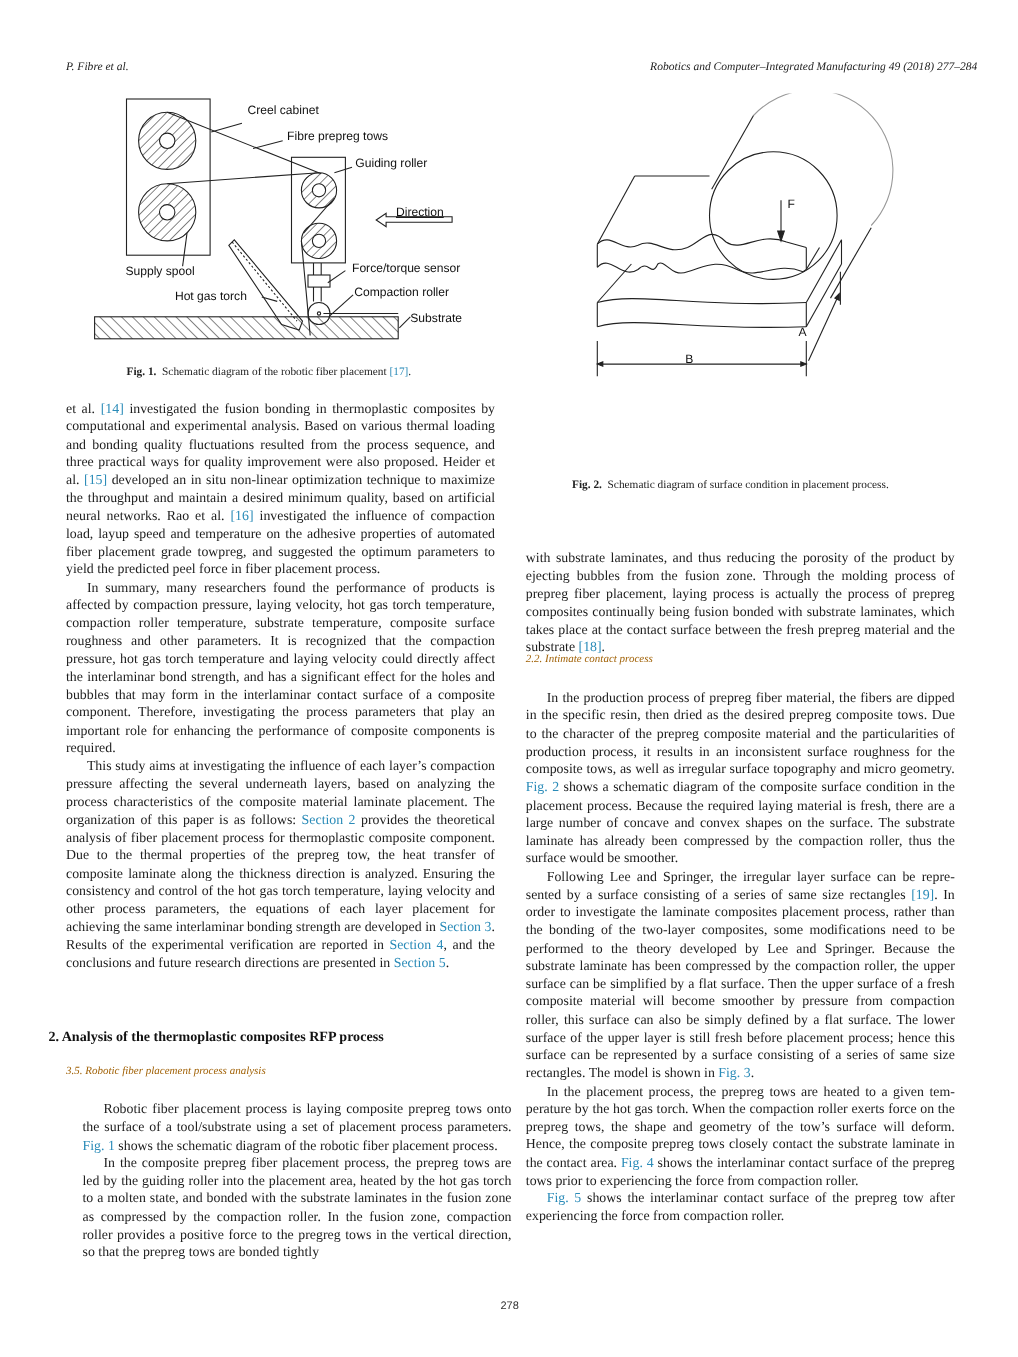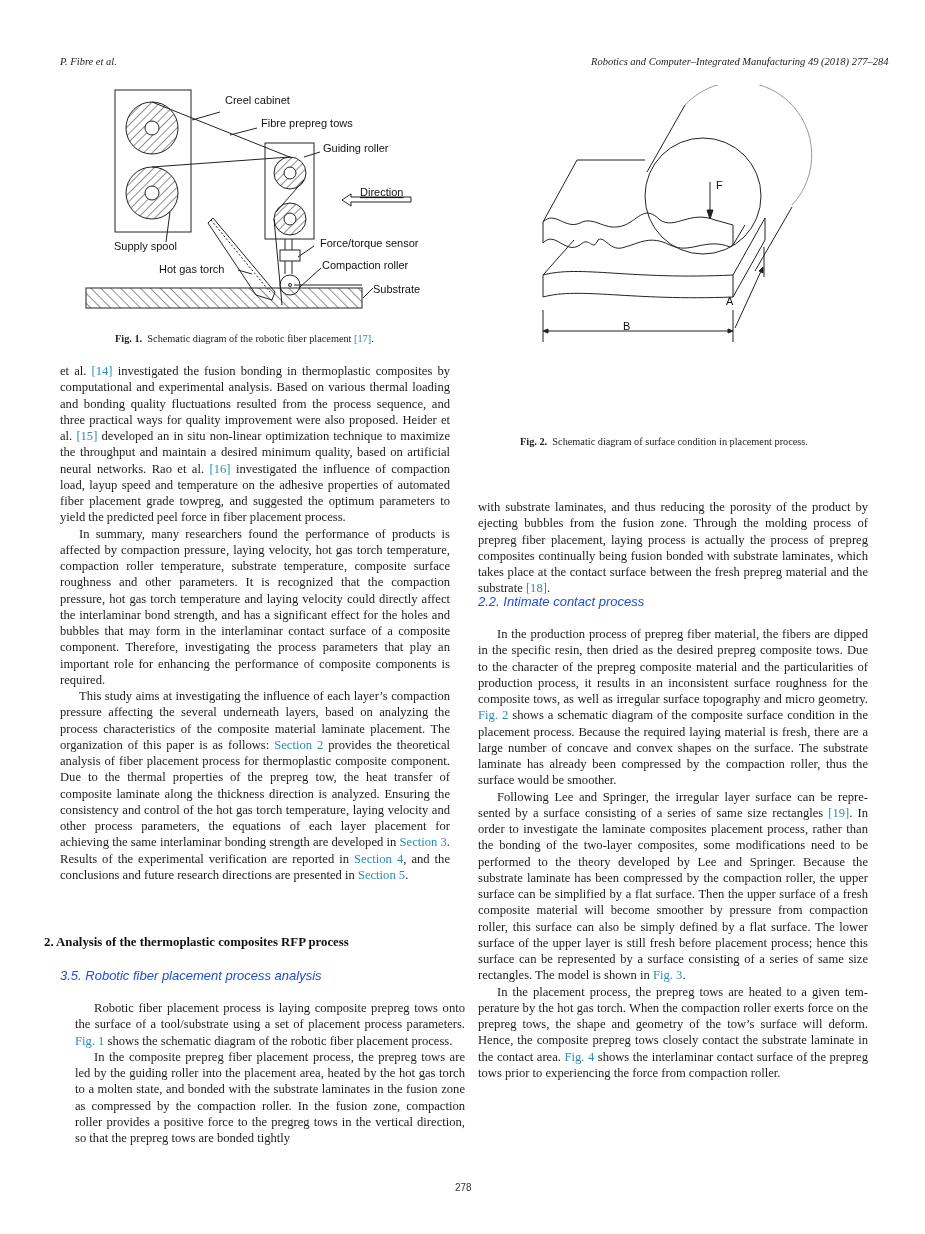--- a/index.html
+++ b/index.html
@@ -8,21 +8,21 @@
   .header-right { position: absolute; left: 574px; top: 56px; font-family: "Liberation Serif", serif; font-style: italic; font-size: 10.5px; color: #222; margin-left: 17px; }
   .fig { position: absolute; }
   .fig svg { display: block; }
   .caption { position: absolute; font-family: "Liberation Serif", serif; font-size: 10.3px; color: #222; white-space: nowrap; }
   .caption b { font-weight: bold; }
   .link { color: #2a8bb8; }
   .col { position: absolute; width: 390px; font-family: "Liberation Serif", serif; font-size: 12.6px; line-height: 16.25px; text-align: justify; color: #1c1c1c; }
   .col p { margin: 0; text-indent: 19px; hyphens: manual; }
   .col p.noindent { text-indent: 0; }
   .h2 { position: absolute; font-family: "Liberation Serif", serif; font-weight: bold; font-size: 12.8px; color: #111; }
-  .h3 { position: absolute; font-family: Liberation Sans, sans-serif; font-style: italic; font-size: 13px; color: #1d4ed8; }
+  .h3 { position: absolute; font-family: Liberation Serif, serif; font-style: italic; font-size: 10px; color: #a16207; }
   .pagenum { position: absolute; left: 455px; top: 1182px; font-family: "Liberation Sans", sans-serif; font-size: 10px; color: #333; }
   .svgtext { font-family: "Liberation Sans", sans-serif; font-size: 11px; fill: #111; }
 </style>
 </head>
 <body>
 
 <div class="header-left">P. Fibre et al.</div>
 <div class="header-right">Robotics and Computer–Integrated Manufacturing 49 (2018) 277–284</div>
 
 <div class="fig" style="left:80px; top:80px;">
@@ -161,15 +161,16 @@
 <div class="col" style="left:478px; top:455px;margin-top:44px;">
   <p class="noindent"><span>with substrate laminates, and thus reducing the porosity of the product by ejecting bubbles from the fusion zone. Through the molding pro­cess of prepreg fiber placement, laying process is actually the process of prepreg composites continually being fusion bonded with substrate laminates, which takes place at the contact surface between the fresh prepreg material and the substrate </span><span class="link">[18]</span><span>.</span></p>
 </div>
 
 <div class="h3" style="left:478px; top:594px;">2.2.  Intimate contact process</div>
 
 <div class="col" style="left:478px; top:626px;">
   <p><span>In the production process of prepreg fiber material, the fibers are dipped in the specific resin, then dried as the desired prepreg compos­ite tows. Due to the character of the prepreg composite material and the particularities of production process, it results in an inconsistent surface roughness for the composite tows, as well as irregular surface topography and micro geometry. </span><span class="link">Fig. 2</span><span> shows a schematic diagram of the composite surface condition in the placement process. Because the required laying material is fresh, there are a large number of concave and convex shapes on the surface. The substrate laminate has already been compressed by the compaction roller, thus the surface would be smoother.</span></p>
   <p><span>Following Lee and Springer, the irregular layer surface can be repre­sented by a surface consisting of a series of same size rectangles </span><span class="link">[19]</span><span>. In order to investigate the laminate composites placement process, rather than the bonding of the two-layer composites, some modifications need to be performed to the theory developed by Lee and Springer. Because the substrate laminate has been compressed by the compaction roller, the upper surface can be simplified by a flat surface. Then the upper surface of a fresh composite material will become smoother by pres­sure from compaction roller, this surface can also be simply defined by a flat surface. The lower surface of the upper layer is still fresh before placement process; hence this surface can be represented by a surface consisting of a series of same size rectangles. The model is shown in </span><span class="link">Fig. 3</span><span>.</span></p>
   <p><span>In the placement process, the prepreg tows are heated to a given tem­perature by the hot gas torch. When the compaction roller exerts force on the prepreg tows, the shape and geometry of the tow’s surface will deform. Hence, the composite prepreg tows closely contact the substrate laminate in the contact area. </span><span class="link">Fig. 4</span><span> shows the interlaminar contact sur­face of the prepreg tows prior to experiencing the force from compaction roller.</span></p>
+  <p><span class="link">Fig. 5</span><span> shows the interlaminar contact surface of the prepreg tow after experiencing the force from compaction roller.</span></p>
 </div>
 
 <div class="pagenum">278</div>
 
 </body></html>

